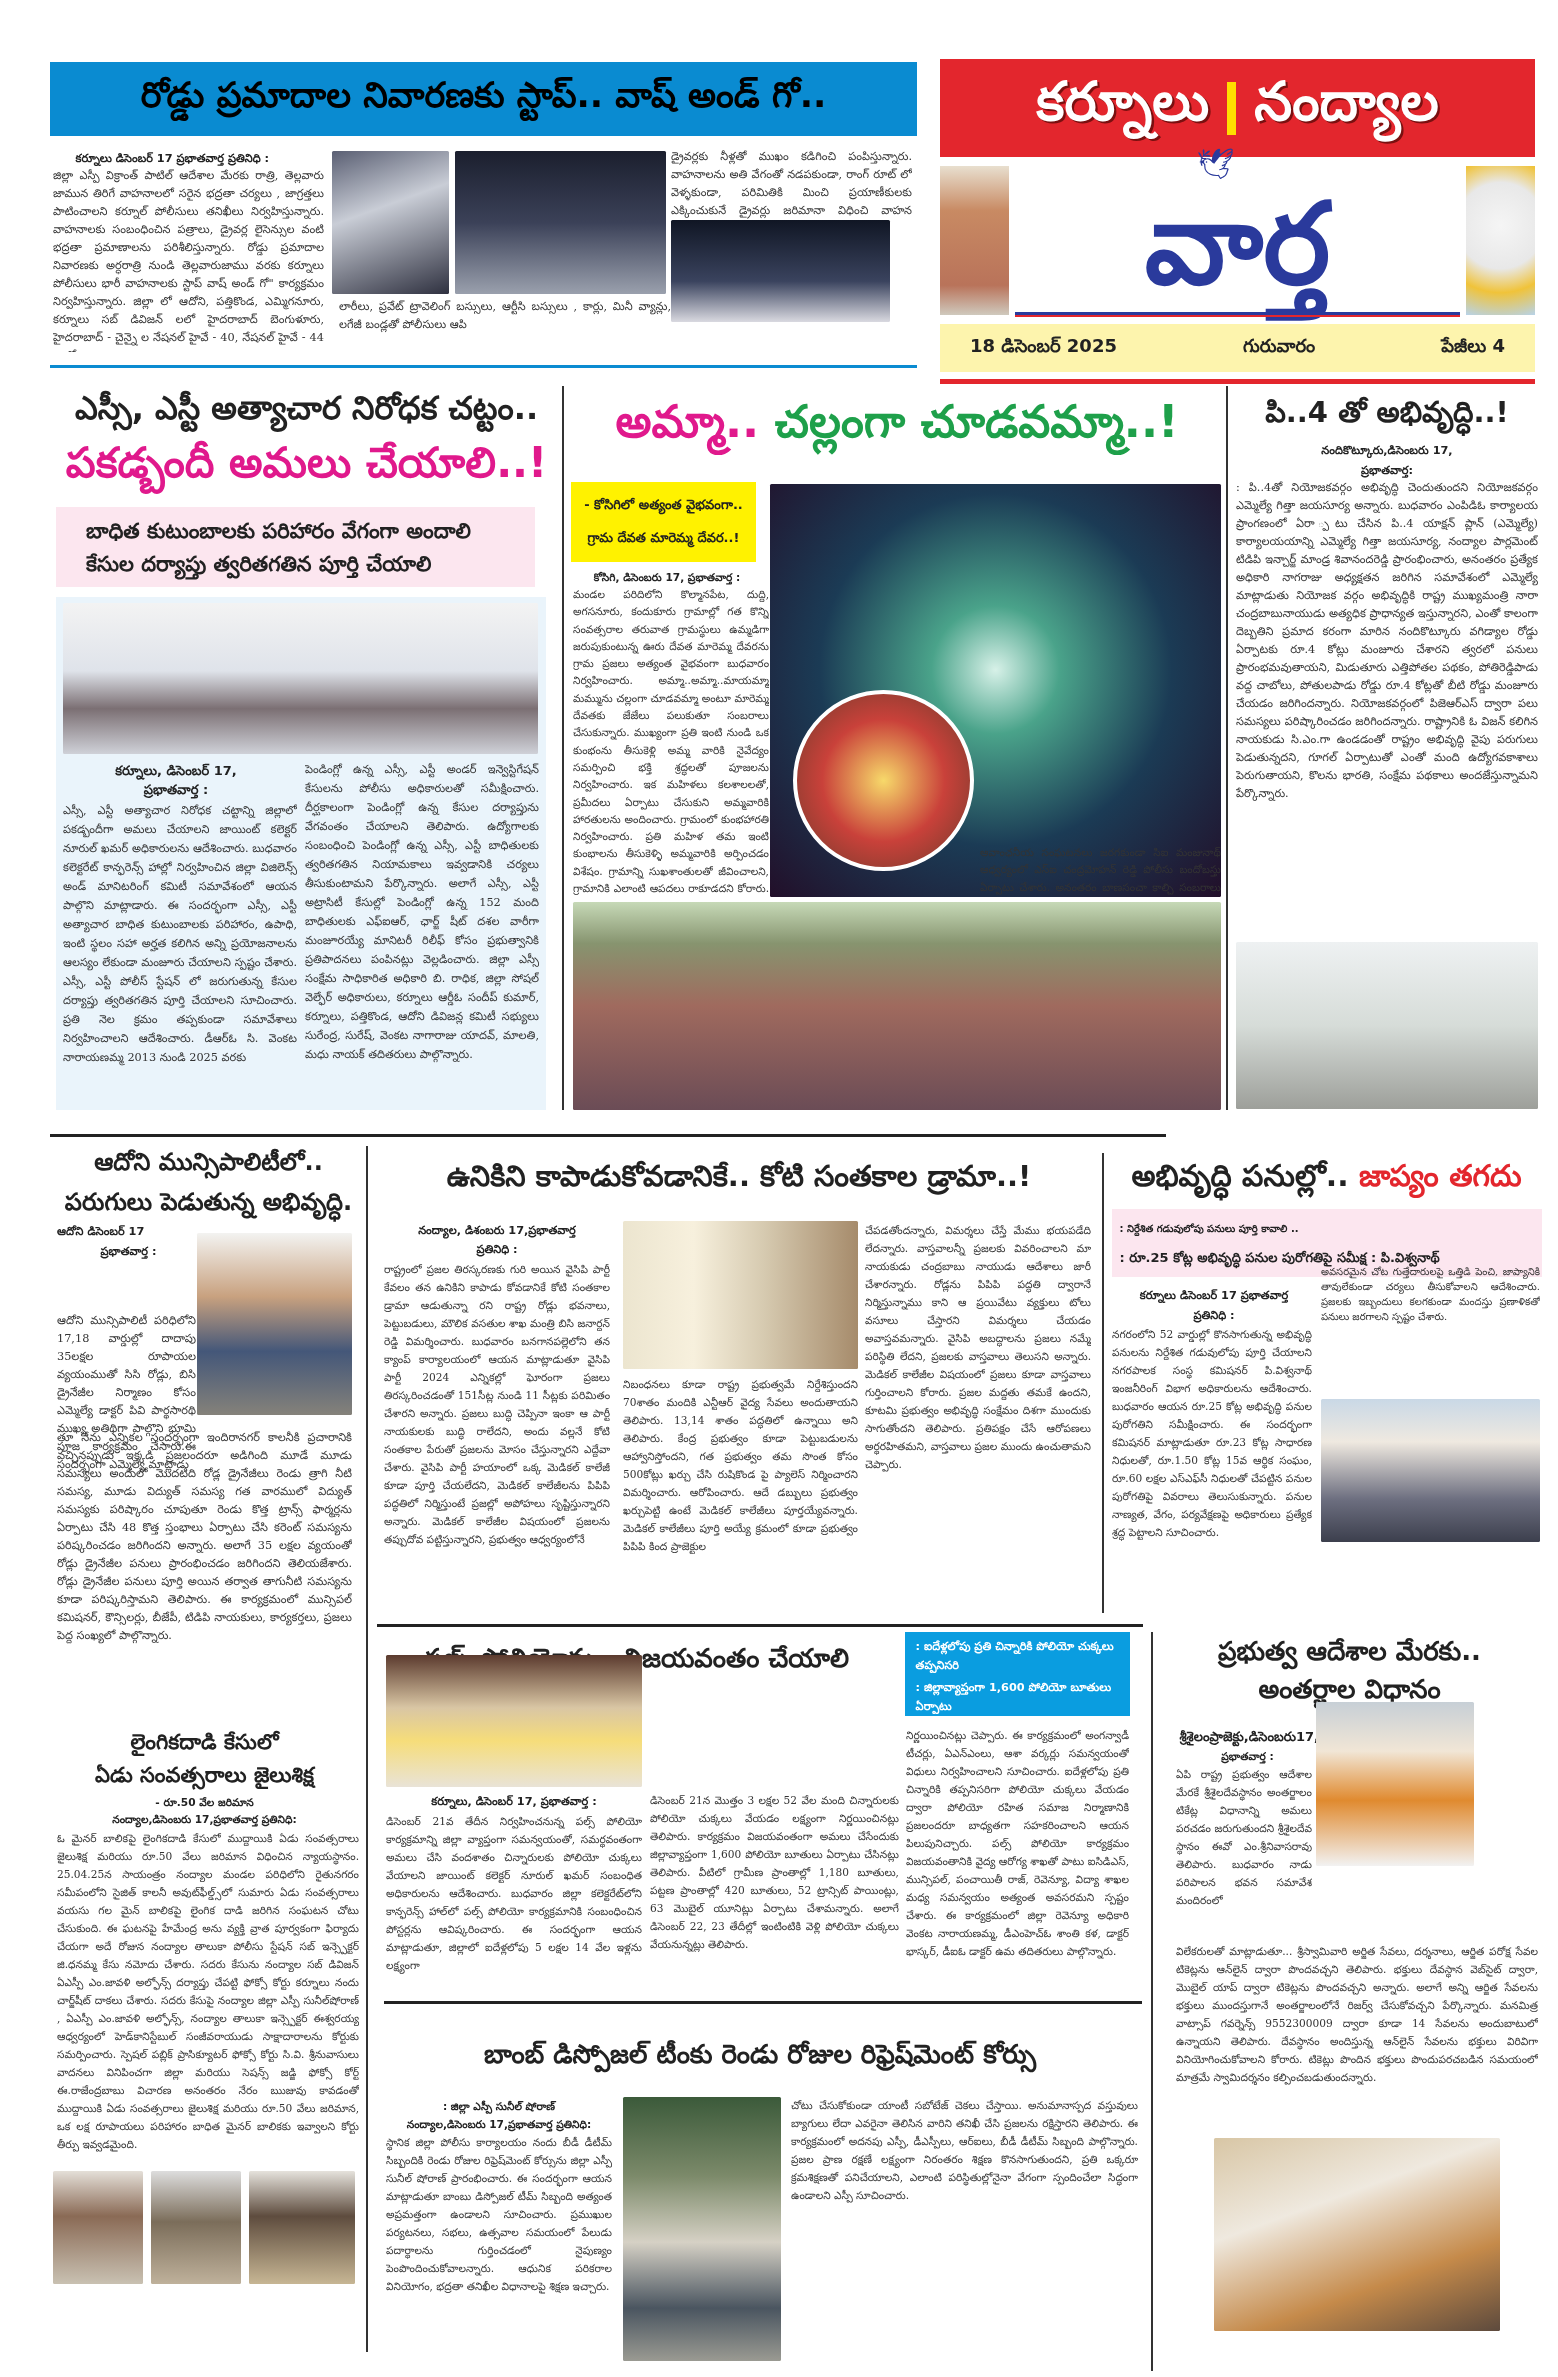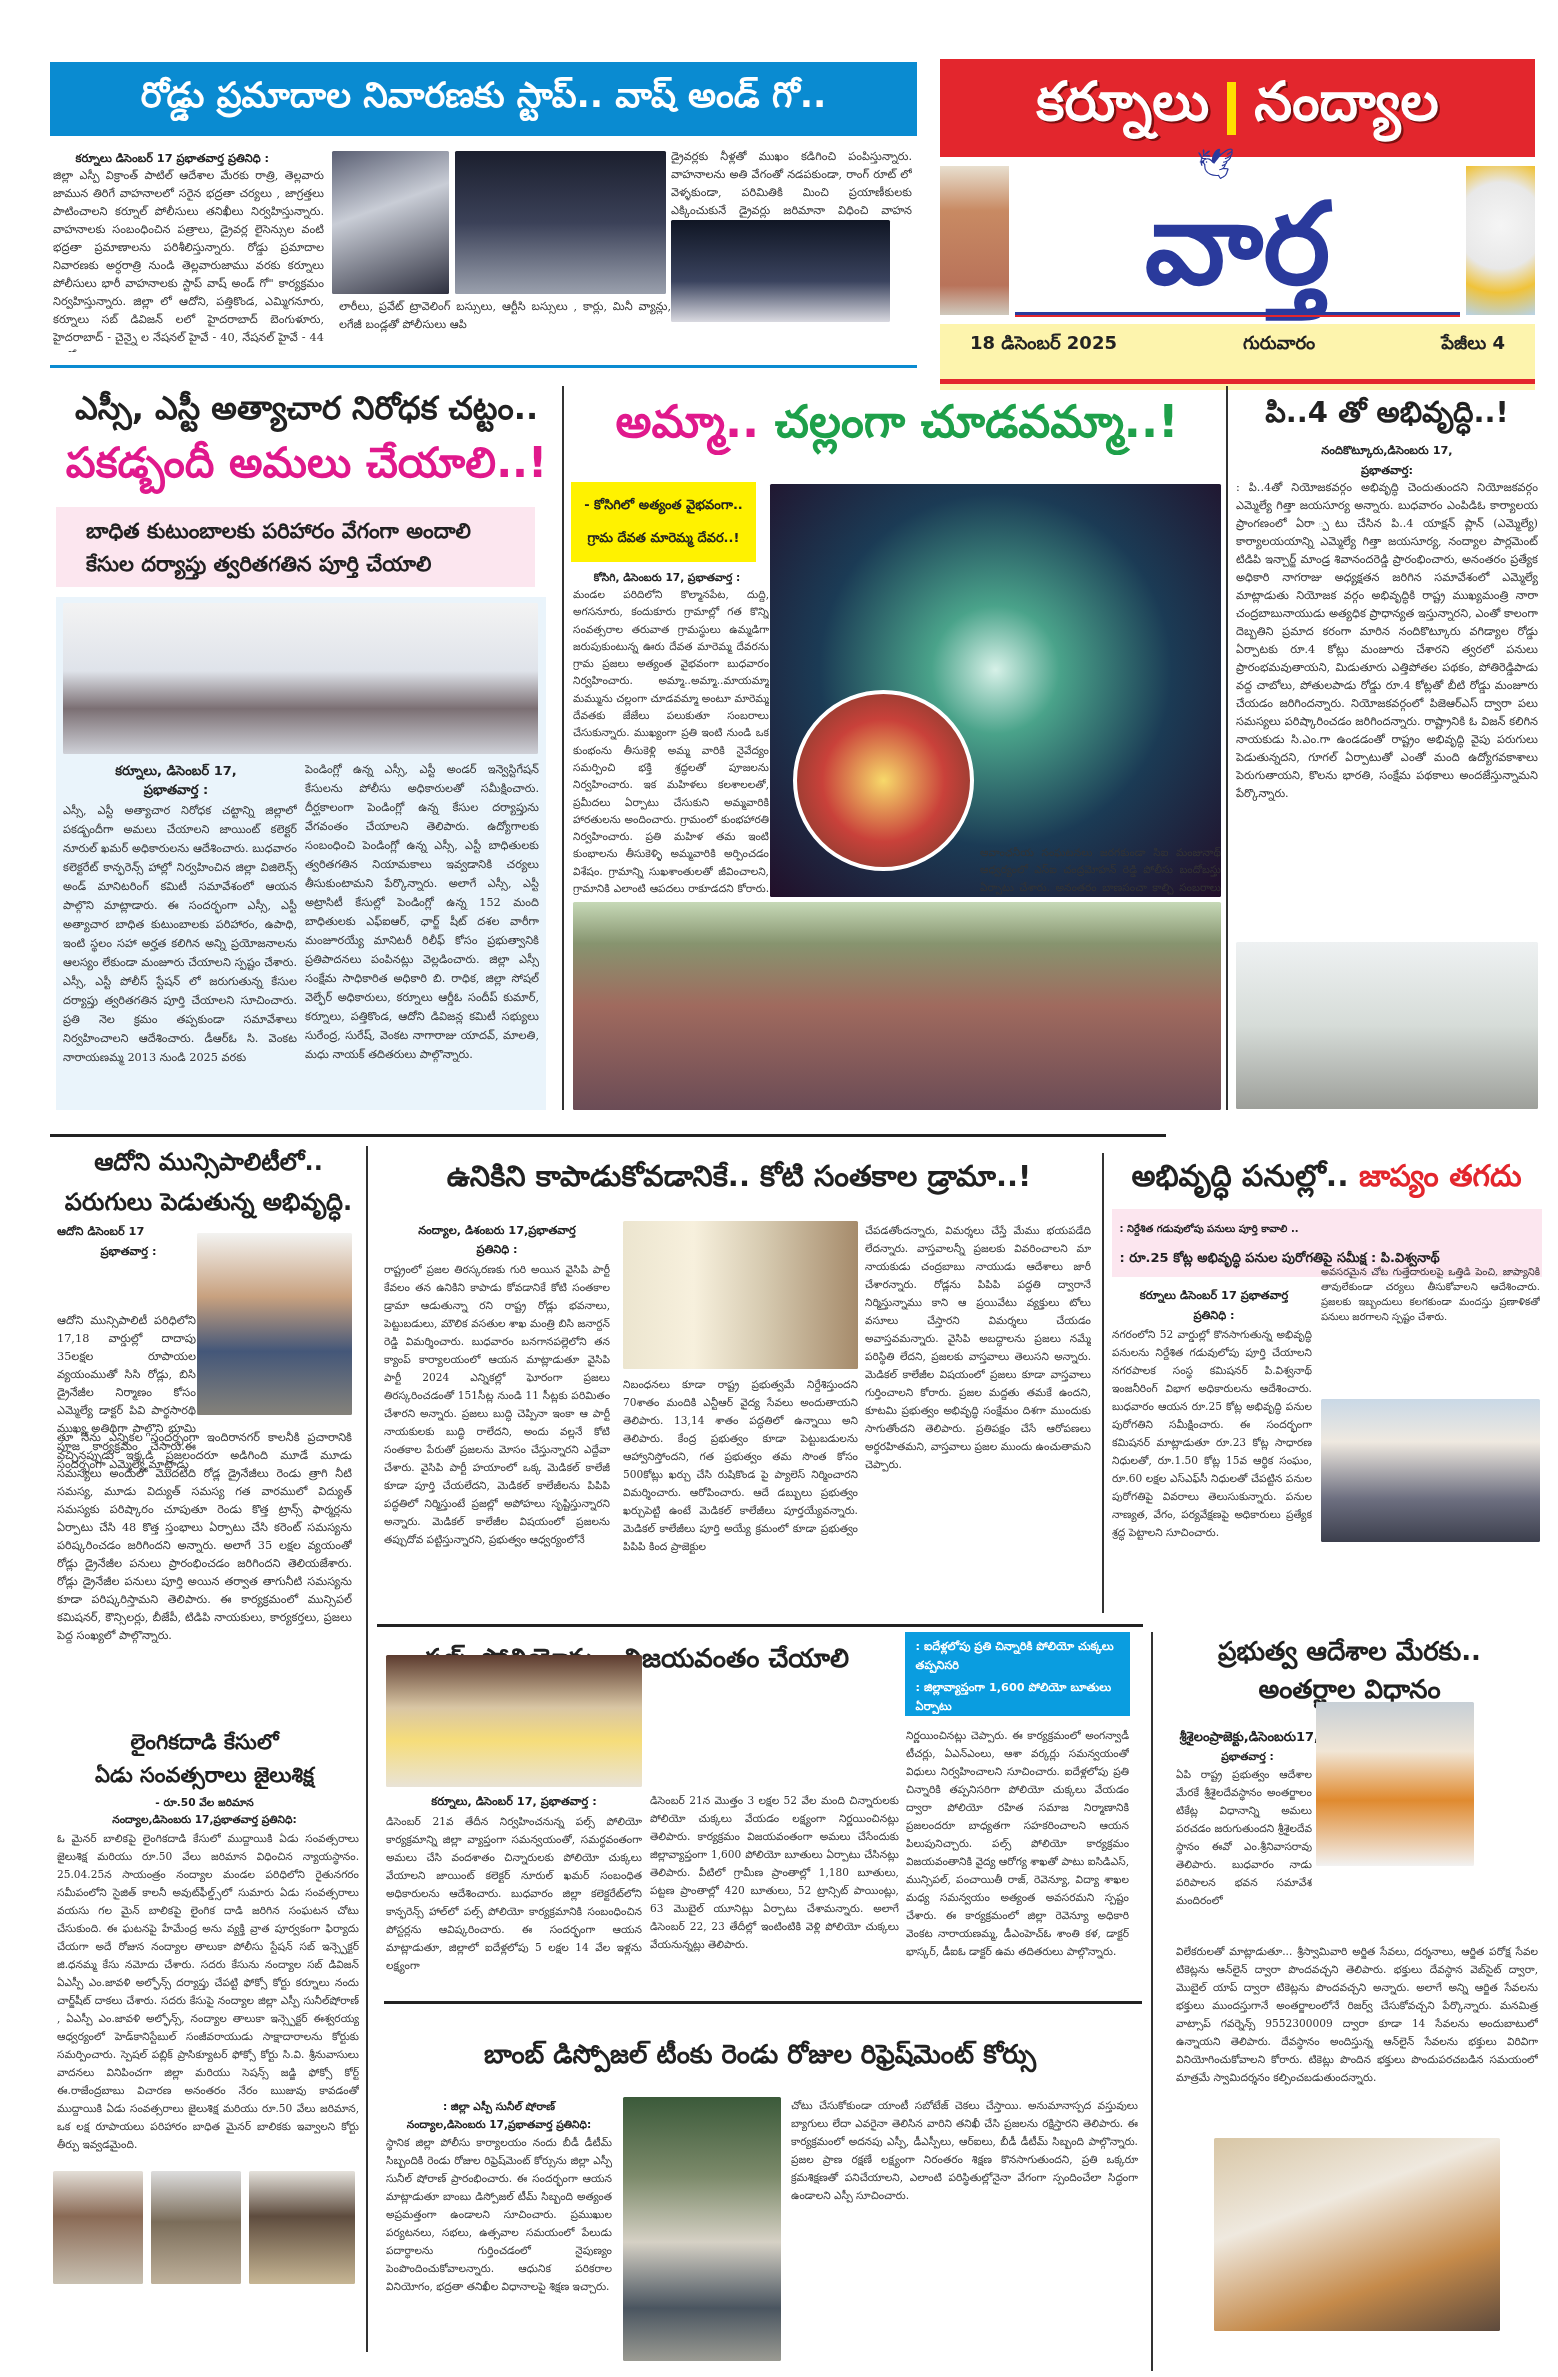--- a/index.html
+++ b/index.html
@@ -10,21 +10,21 @@
   .dateline{font-family:"DejaVu Sans",sans-serif;font-weight:bold;font-size:13px;line-height:21px;color:#222;text-align:center}
   .photo{position:absolute;overflow:hidden;border-radius:1.5px}
   .hline{position:absolute;height:3px;background:#222}
   .vline{position:absolute;width:2.3px;background:#333}
   .headline{font-family:"DejaVu Sans",sans-serif;font-weight:bold;text-align:center;color:#222;white-space:nowrap}
 </style>
 </head>
 <body>
 
 <div class="abs" style="left:50px;top:62px;width:867px;height:74px;background:#0a8bd1;display:flex;align-items:center;justify-content:center">
-  <span class="headline" style="color:#ffffff;font-size:35px">రోడ్డు ప్రమాదాల నివారణకు స్టాప్.. వాష్ అండ్ గో..</span>
+  <span class="headline" style="color:#000000;font-size:35px">రోడ్డు ప్రమాదాల నివారణకు స్టాప్.. వాష్ అండ్ గో..</span>
 </div>
 <div class="abs dateline" style="left:53px;top:148px;width:256px;text-align:left;padding-left:22.6px;font-size:11.3px">కర్నూలు డిసెంబర్ 17 ప్రభాతవార్త ప్రతినిధి :</div>
 <div class="abs body-text" style="left:53px;top:167px;width:271px;height:185px;font-size:11.3px;line-height:18px">జిల్లా ఎస్పీ విక్రాంత్ పాటిల్ ఆదేశాల మేరకు రాత్రి, తెల్లవారు జామున తిరిగే వాహనాలలో సరైన భద్రతా చర్యలు , జాగ్రత్తలు పాటించాలని కర్నూల్ పోలీసులు తనిఖీలు నిర్వహిస్తున్నారు. వాహనాలకు సంబంధించిన పత్రాలు, డ్రైవర్ల లైసెన్సుల వంటి భద్రతా ప్రమాణాలను పరిశీలిస్తున్నారు. రోడ్డు ప్రమాదాల నివారణకు అర్ధరాత్రి నుండి తెల్లవారుజాము వరకు కర్నూలు పోలీసులు భారీ వాహనాలకు స్టాప్ వాష్ అండ్ గో" కార్యక్రమం నిర్వహిస్తున్నారు. జిల్లా లో ఆదోని, పత్తికొండ, ఎమ్మిగనూరు, కర్నూలు సబ్ డివిజన్ లలో హైదరాబాద్ బెంగుళూరు, హైదరాబాద్ - చైన్నై ల నేషనల్ హైవే - 40, నేషనల్ హైవే - 44 ల లో</div>
 <div class="photo" style="left:332px;top:151px;width:117px;height:143px;background:linear-gradient(160deg,#5a5f73 0%,#c9cdd6 40%,#2f3140 100%)"></div>
 <div class="photo" style="left:455px;top:151px;width:211px;height:143px;background:linear-gradient(180deg,#1b1f2e 0%,#3b4158 50%,#9aa0ad 100%)"></div>
 <div class="photo" style="left:671px;top:220px;width:219px;height:102px;background:linear-gradient(180deg,#101624 0%,#3a435e 60%,#d9d9e0 100%)"></div>
 <div class="abs body-text" style="left:339px;top:298px;width:332px;height:54px;font-size:11.3px;line-height:18px">లారీలు, ప్రవేట్ ట్రావెలింగ్ బస్సులు, ఆర్టీసి బస్సులు , కార్లు, మినీ వ్యాన్లు, లగేజీ బండ్లతో పోలీసులు ఆపి</div>
 <div class="abs body-text" style="left:671px;top:148px;width:241px;height:72px;font-size:11.3px;line-height:18px">డ్రైవర్లకు నీళ్లతో ముఖం కడిగించి పంపిస్తున్నారు. వాహనాలను అతి వేగంతో నడపకుండా, రాంగ్ రూట్ లో వెళ్ళకుండా, పరిమితికి మించి ప్రయాణీకులకు ఎక్కించుకునే డ్రైవర్లు జరిమానా విధించి వాహన ప్రమాణాలను తనిఖీ చేసి పోలీసు అధికారులు తెలియజేశారు.</div>
 <div class="abs" style="left:50px;top:365px;width:867px;height:3px;background:#0a8bd1"></div>
 
@@ -32,21 +32,21 @@
   <div style="position:absolute;left:0;top:0;width:595px;height:98px;background:#e3262d;display:flex;align-items:center;justify-content:center;gap:18px">
     <span style="font-size:54px;font-weight:bold;color:#fff;text-shadow:2.3px 2.3px 0 #7a1010">కర్నూలు</span>
     <span style="width:9px;height:53px;background:#ffde00;display:inline-block"></span>
     <span style="font-size:54px;font-weight:bold;color:#fff;text-shadow:2.3px 2.3px 0 #7a1010">నంద్యాల</span>
   </div>
   <div style="position:absolute;left:0;top:107px;width:69px;height:149px;background:linear-gradient(180deg,#e8dfcf 0%,#c88a63 30%,#b9735a 80%,#cfc9bd 100%)"></div>
   <div style="position:absolute;left:526px;top:107px;width:69px;height:149px;background:radial-gradient(circle at 50% 40%,#f5f5f5 0%,#e8e8e8 45%,#f0c33a 70%,#b7d3ea 100%)"></div>
   <div style="position:absolute;left:249px;top:90px;width:53px;height:30px;color:#2a3a9c;font-size:30px;text-align:center;line-height:30px">🕊</div>
   <div style="position:absolute;left:75px;top:121px;width:445px;height:128px;text-align:center;font-size:113px;font-weight:bold;color:#2a3a9c;line-height:128px">వార్త</div>
   <div style="position:absolute;left:75px;top:253px;width:445px;height:4.5px;background:linear-gradient(180deg,#2a3a9c 0 50%,#e3262d 50% 100%)"></div>
-  <div style="position:absolute;left:0;top:265px;width:595px;height:66px;background:#fdf4ad;display:flex;justify-content:space-between;padding:8px 30px;font-size:18px;font-weight:bold;color:#222">
+  <div style="position:absolute;left:0;top:265px;width:595px;height:48px;background:#fdf4ad;display:flex;align-items:center;justify-content:space-between;padding:2px 30px;font-size:18px;font-weight:bold;color:#222">
     <span>18 డిసెంబర్ 2025</span>
     <span>గురువారం</span>
     <span>పేజీలు 4</span>
   </div>
   <div style="position:absolute;left:0;top:320px;width:595px;height:4.5px;background:#e3262d"></div>
 </div>
 
 <div class="abs headline" style="left:50px;top:386px;width:513px;font-size:32px;line-height:45px">ఎస్సీ, ఎస్టీ అత్యాచార నిరోధక చట్టం..</div>
 <div class="abs headline" style="left:50px;top:433px;width:513px;font-size:42px;line-height:60px;color:#e0198c">పకడ్బందీ అమలు చేయాలి..!</div>
 <div class="abs" style="left:56px;top:507px;width:479px;height:80px;background:#fce6ef;padding:7.5px 30px">

